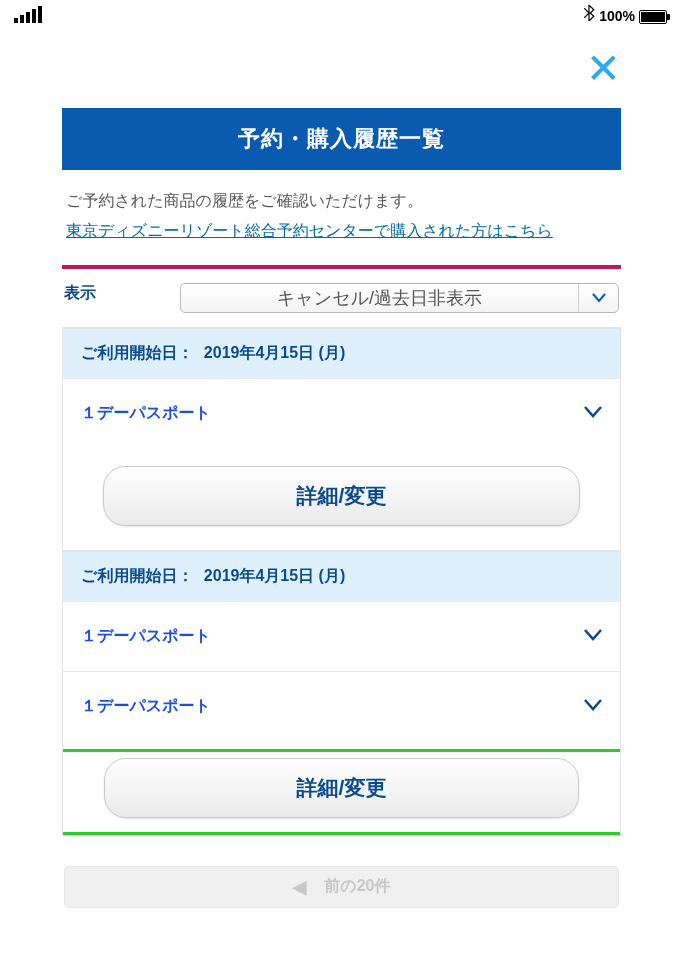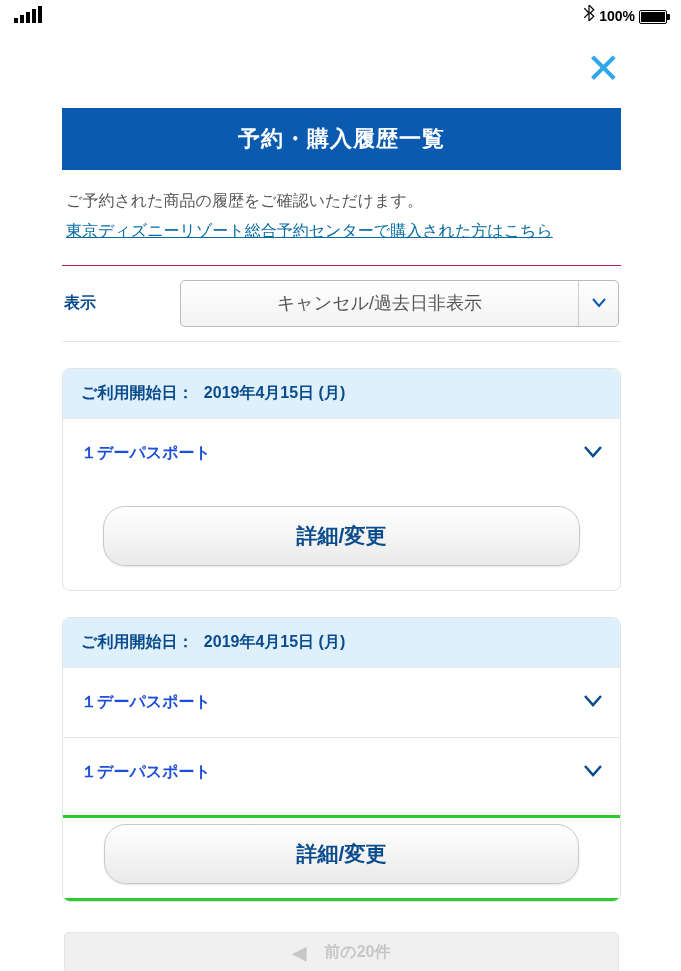--- a/index.html
+++ b/index.html
@@ -50,40 +50,40 @@
     font-size: 22px;
     font-weight: 700;
     padding: 16px 10px;
     letter-spacing: 1px;
   }
 
   .intro { padding: 16px 4px 18px; font-size: 16px; color:#555; line-height:1.9; }
   .intro a { color:#0369a1; text-decoration: underline; }
 
   .filter-row {
-    display:flex; align-items:center; gap:16px;
-    border-top:1px solid #be185d; border-bottom:1px solid #e5e5e5;
+    display:flex; gap:16px;
+    border-top:4px solid #be185d; border-bottom:1px solid #e5e5e5;
     padding: 14px 2px;
   }
   .filter-label{ font-size:16px; font-weight:700; color:#0a4b8c; width:100px; }
   .select-wrap{
     flex:1; display:flex; align-items:center;
     background: linear-gradient(#fff,#f3f3f3);
     border:1px solid #bbb; border-radius:5px;
-    height:47px; position:relative;
+    height:30px; position:relative;
   }
   .select-text{ flex:1; text-align:center; font-size:18px; color:#555; }
   .select-arrow-box{
     width:40px; height:100%; border-left:1px solid #ccc;
     display:flex; align-items:center; justify-content:center;
   }
 
   .card {
-    border:1px solid #e3e3e3; border-radius:8px;
-    margin-top:26px; background:#fff; overflow:hidden;
+    border:1px solid #e3e3e3; border-radius:0;
+    background:#fff; overflow:hidden;
   }
   .card-header{
     background:#dff0fd; padding:14px 18px;
     font-size:16px; font-weight:700; color:#0a4b8c;
   }
   .card-header .label-part{ margin-right:6px; }
   .item-row{
     display:flex; align-items:center; justify-content:space-between;
     padding:24px 18px;
     font-size:16px; font-weight:700; color:#1d4ed8;

